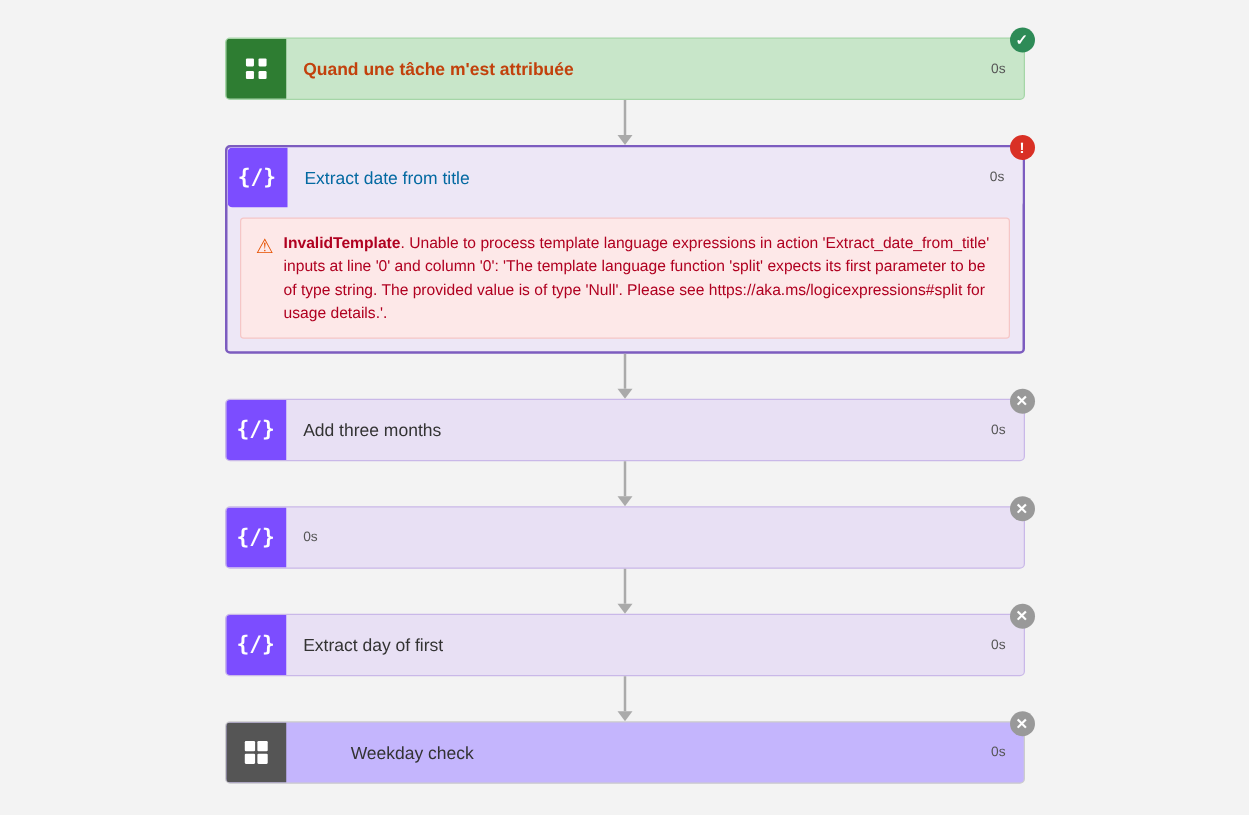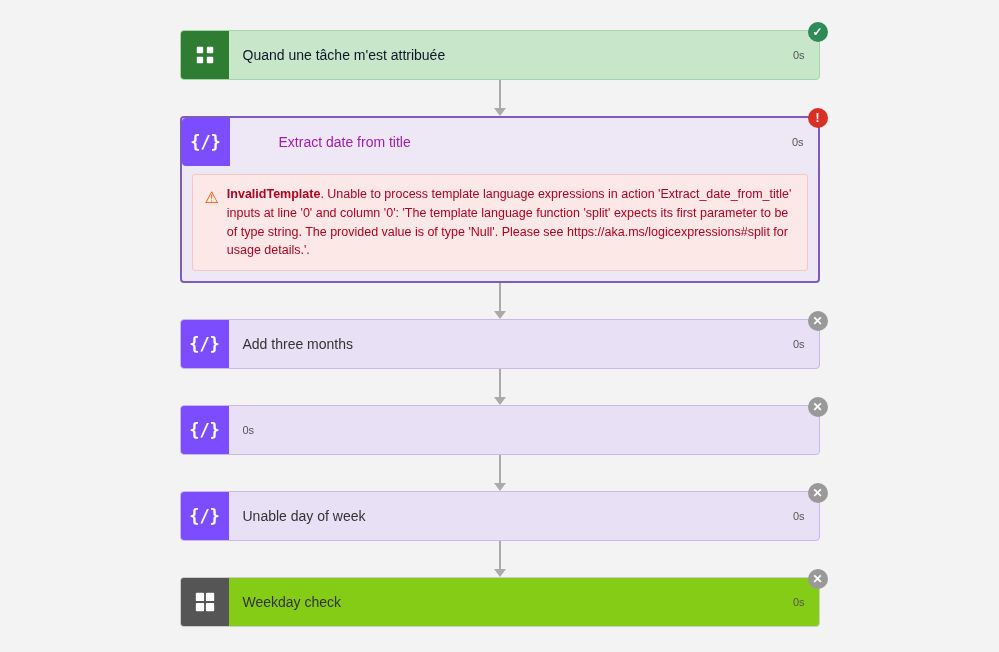--- a/index.html
+++ b/index.html
@@ -106,34 +106,34 @@
     .status-success { background: #2e8b57; }
     .status-error { background: #d93025; }
     .status-skip { background: #999; }
 
     
     .step-tache .step-header {
       background: #c8e6c9;
       border: 1px solid #a5d6a7;
     }
     .step-tache .step-icon { background: #2e7d32; }
-    .step-tache .step-label { color: #0f172a; font-weight: 400; }
+    .step-tache .step-label { color: #c2410c; font-weight: 700; }
     .step-tache .step-time { color: #555; }
 
     
     .step-extract-date .step-block-inner {
       border: 2px solid #7c5cbf;
       border-radius: 4px;
       background: #ede7f6;
     }
     .step-extract-date .step-header {
       background: #ede7f6;
     }
     .step-extract-date .step-icon { background: #7c4dff; border-radius: 0; }
-    .step-extract-date .step-label { color: #a21caf; margin-left: 35px; }
+    .step-extract-date .step-label { color: #0369a1; }
     .step-error-box {
       background: #fde8e8;
       border: 1px solid #f5c6c6;
       border-radius: 3px;
       margin: 8px 10px 10px 10px;
       padding: 10px 12px;
       font-size: 12.5px;
       color: #b00020;
       line-height: 1.5;
       display: flex;
@@ -151,23 +151,24 @@
     .step-purple .step-header {
       background: #e8e0f4;
       border: 1px solid #c9b8e8;
       border-radius: 4px;
     }
     .step-purple .step-icon { background: #7c4dff; }
     .step-purple .step-label { color: #333; }
 
     
     .step-gray .step-header {
-      background: #84cc16;
+      background: #c4b5fd;
       border: 1px solid #ccc;
       border-radius: 4px;
+      gap: 38px;
     }
     .step-gray .step-icon { background: #555; }
     .step-gray .step-label { color: #333; }
 
     
     .icon-curly {
       font-family: monospace;
       font-size: 17px;
       font-weight: bold;
       color: white;
@@ -252,21 +253,21 @@
   <div class="connector">
     <div class="connector-line"></div>
     <div class="connector-arrow"></div>
   </div>
 
   <div class="step-block step-purple" style="position:relative;">
     <div class="step-header">
       <div class="step-icon">
         <span class="icon-curly">{/}</span>
       </div>
-      <span class="step-label">Unable day of week</span>
+      <span class="step-label">Extract day of first</span>
       <span class="step-time">0s</span>
     </div>
     <div class="status-badge status-skip">✕</div>
   </div>
 
   <div class="connector">
     <div class="connector-line"></div>
     <div class="connector-arrow"></div>
   </div>
 

